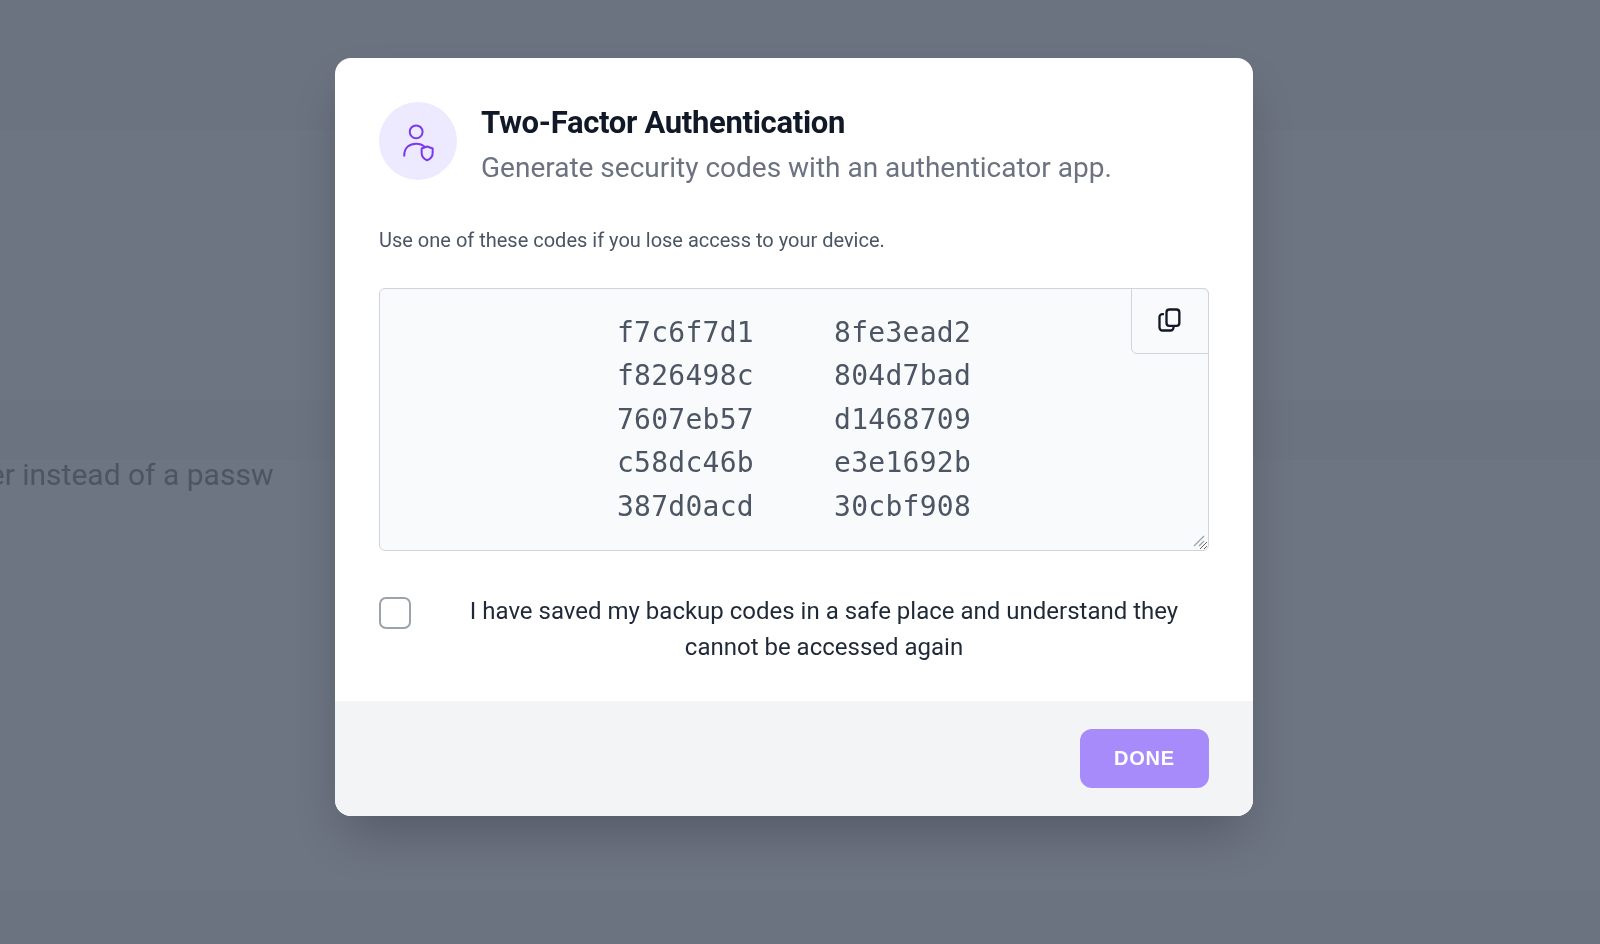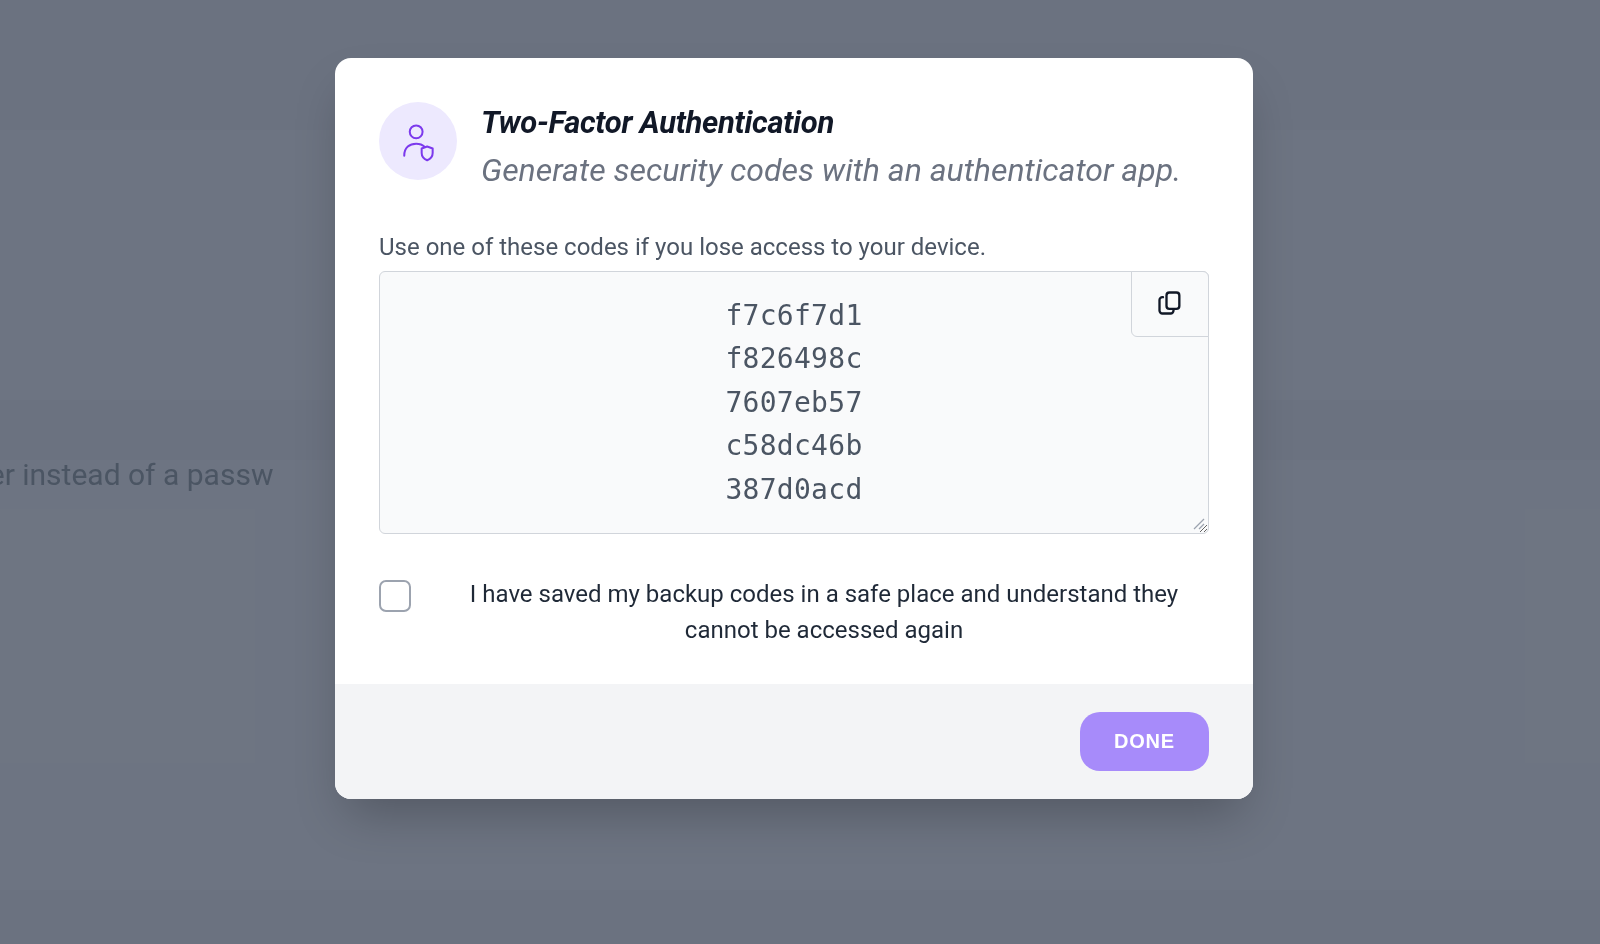--- a/index.html
+++ b/index.html
@@ -77,48 +77,47 @@
       flex-shrink: 0;
     }
     
     .icon-circle svg {
       width: 44px;
       height: 44px;
     }
     
     .header-text {
       padding-top: 2px;
-      font-style: italic;
     }
     
     .modal-title {
       font-size: 31px;
       font-weight: 700;
       color: #111827;
       letter-spacing: -0.01em;
       margin-bottom: 10px;
     }
     
     .modal-subtitle {
-      font-size: 32px;
+      font-size: 28px;
       color: #6b7280;
       font-weight: 400;
     }
     
     .section-title {
       font-size: 25px;
       font-weight: 700;
       color: #1f2937;
       margin-bottom: 8px;
     }
     
     .section-desc {
-      font-size: 24px;
+      font-size: 20px;
       color: #4b5563;
-      margin-bottom: 10px;
+      margin-bottom: 36px;
     }
     
     .codes-wrap {
       position: relative;
     }
     
     .codes-area {
       width: 100%;
       min-height: 258px;
       border: 1px solid #d1d5db;
@@ -220,21 +219,21 @@
       background: #f3f4f6;
       padding: 28px 44px;
       display: flex;
       justify-content: flex-end;
     }
     
     .done-btn {
       background: #a78bfa;
       color: #ffffff;
       border: none;
-      border-radius: 20px;
+      border-radius: 12px;
       padding: 18px 34px;
       font-size: 20px;
       font-weight: 700;
       letter-spacing: 0.04em;
       cursor: pointer;
     }
   </style>
 </head>
 <body>
 
@@ -264,20 +263,27 @@
     <div class="codes-wrap">
       <div class="codes-area">
         <div class="codes-columns">
           <div class="codes-col">
             <span class="code-cell">f7c6f7d1</span>
             <span class="code-cell">f826498c</span>
             <span class="code-cell">7607eb57</span>
             <span class="code-cell">c58dc46b</span>
             <span class="code-cell">387d0acd</span>
           </div>
+          <div class="codes-col">
+            <span class="code-cell">8fe3ead2</span>
+            <span class="code-cell">804d7bad</span>
+            <span class="code-cell">d1468709</span>
+            <span class="code-cell">e3e1692b</span>
+            <span class="code-cell">30cbf908</span>
+          </div>
         </div>
         <div class="resize-corner">
           <svg width="14" height="14" viewBox="0 0 14 14">
             <line x1="3" y1="13" x2="13" y2="3" stroke="#9ca3af" stroke-width="1.2"></line>
             <line x1="8" y1="13" x2="13" y2="8" stroke="#9ca3af" stroke-width="1.2"></line>
           </svg>
         </div>
       </div>
 
       <button class="copy-btn">

